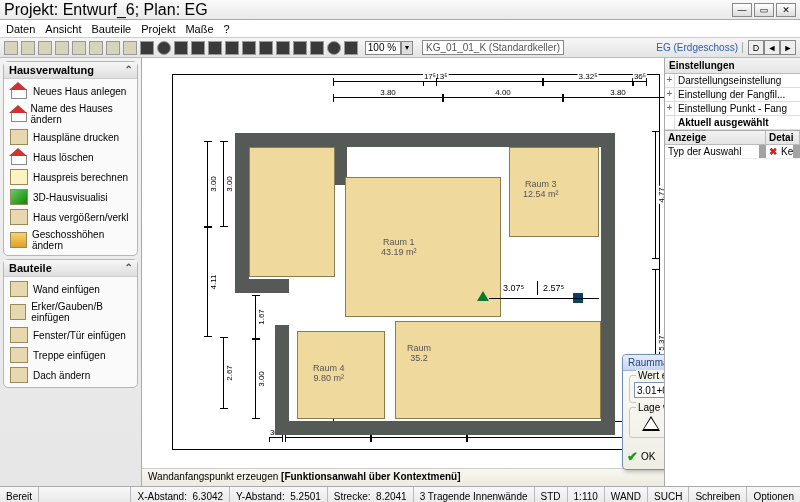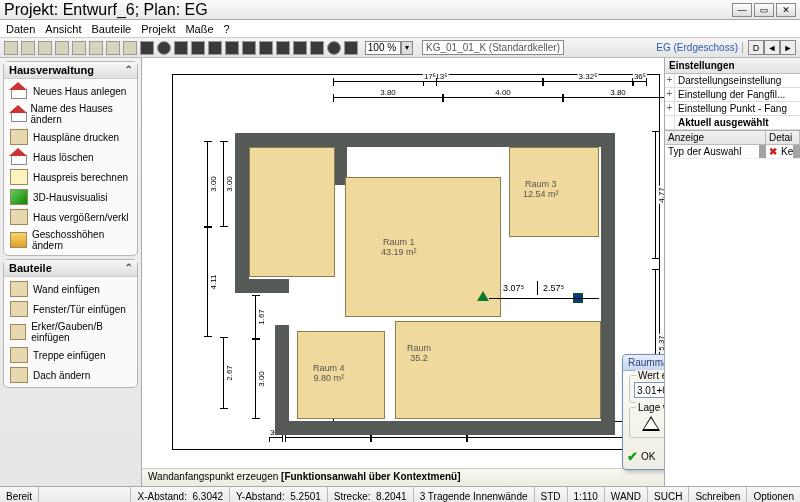--- a/index.html
+++ b/index.html
@@ -77,21 +77,21 @@
   .dlg-btn { display:flex; align-items:center; gap:3px; cursor:default; }
   .ok-check { color:#1a9a1a; font-size:13px; font-weight:bold; }
 
   .rightpane { width:136px; border-left:1px solid #aaa; background:#fff; font-size:10px; overflow:hidden; }
   .rp-head { background:linear-gradient(#f4f4f4,#e4e4e4); padding:2px 4px; border-bottom:1px solid #bbb; font-weight:bold; }
   .rp-row { display:flex; border-bottom:1px solid #ddd; }
   .rp-row .plus { width:10px; text-align:center; color:#666; border-right:1px solid #ddd;}
   .rp-row .txt { flex:1; padding:1px 3px; overflow:hidden; white-space:nowrap; }
   .rp-table { border-top:1px solid #aaa; }
   .rp-th { display:flex; background:linear-gradient(#f2f2f2,#e4e4e4); border-bottom:1px solid #bbb; }
-  .rp-th div { padding:1px 3px; border-right:1px solid #bbb; font-weight:normal; }
+  .rp-th div { padding:1px 3px; border-right:1px solid #bbb; font-weight:bold; }
   .rp-td { display:flex; border-bottom:1px solid #eee; }
   .rp-td div { padding:1px 3px; border-right:7px solid #a3a3a3; white-space:nowrap; overflow:hidden; }
   .rp-x { display:inline-block;width:10px;height:10px;color:#c22;font-weight:bold;margin-right:2px; }
 
   .statusbar { height:19px; border-top:1px solid #aaa; background:linear-gradient(#f8f8f8,#e7e7e7); display:flex; align-items:center; font-size:10px; }
   .statusbar .cell { padding:0 6px; border-right:1px solid #bbb; height:100%; display:flex; align-items:center;}
   .statusbar .cell.last{border-right:none;}
   .statusbar .spacer { flex:1; }
 </style>
 </head>
@@ -195,25 +195,25 @@
 
     <div class="panel">
       <div class="panel-head"><span>Bauteile</span><span class="chev">⌃</span></div>
       <div class="panel-body">
         <div class="sb-item">
             <div class="sb-icon"></div>
             <span class="sb-label">Wand einfügen</span>
           </div>
         <div class="sb-item">
             <div class="sb-icon"></div>
+            <span class="sb-label">Erker/Gauben/B einfügen</span>
+          </div>
+        <div class="sb-item">
+            <div class="sb-icon"></div>
             <span class="sb-label">Fenster/Tür einfügen</span>
-          </div>
-        <div class="sb-item">
-            <div class="sb-icon"></div>
-            <span class="sb-label">Erker/Gauben/B einfügen</span>
           </div>
         <div class="sb-item">
             <div class="sb-icon"></div>
             <span class="sb-label">Treppe einfügen</span>
           </div>
         <div class="sb-item">
             <div class="sb-icon"></div>
             <span class="sb-label">Dach ändern</span>
           </div>
       </div>

